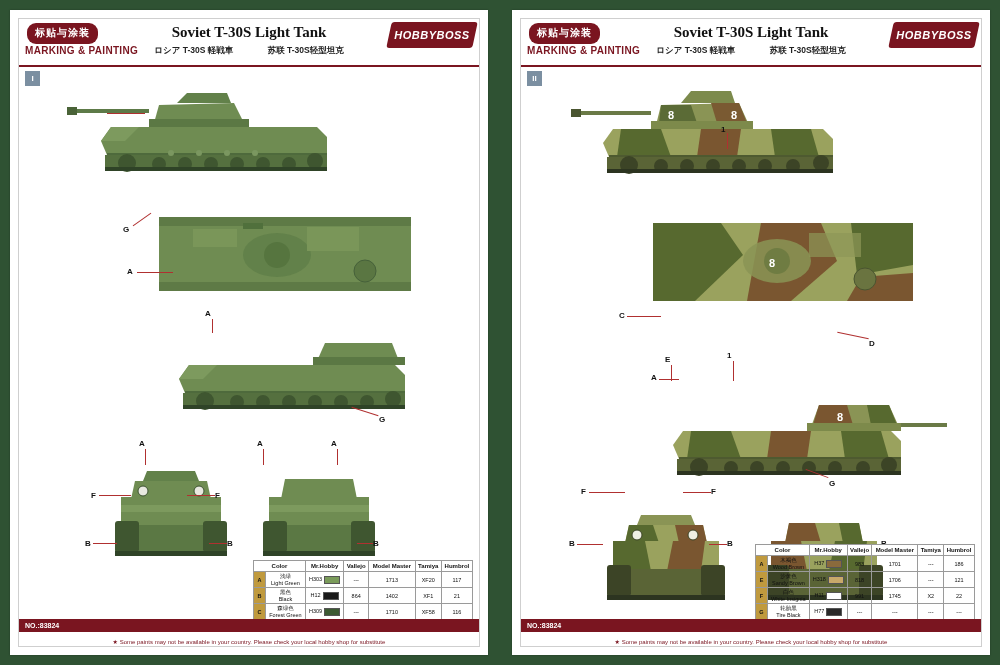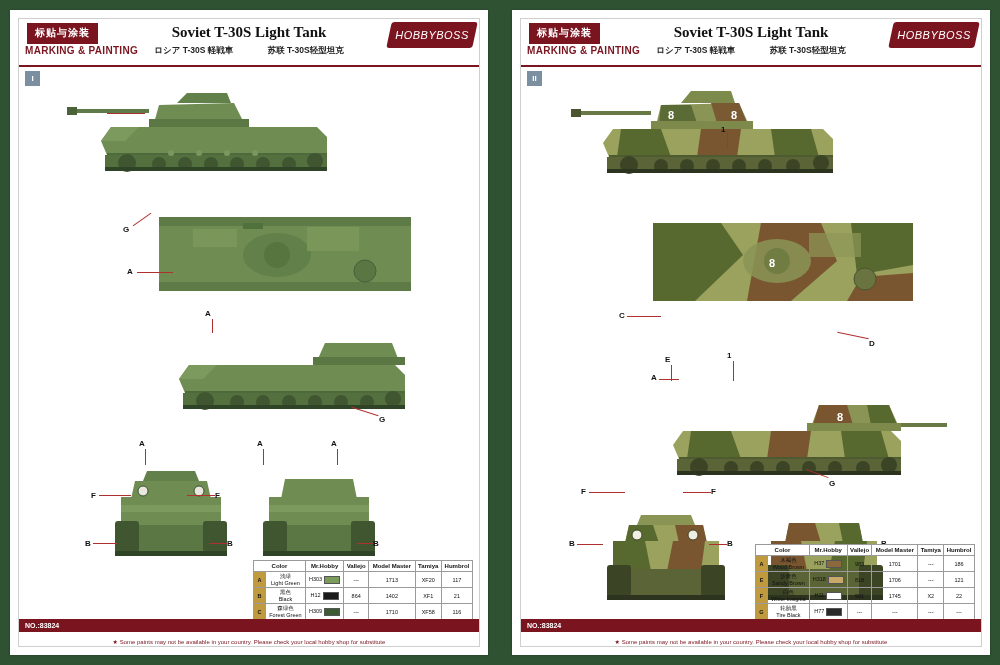--- a/index.html
+++ b/index.html
@@ -30,20 +30,21 @@
     height:46px;
     background:#ffffff;
     border-bottom:2px solid #7a1520;
   }
   .hdr-tab{
     position:absolute;left:8px;top:4px;
     background:#7a1520;color:#ffffff;
     font-size:10px;font-weight:bold;
     padding:3px 8px 4px 8px;
     letter-spacing:1px;
+    border-radius:9px;
   }
   .hdr-mark{
     position:absolute;left:6px;top:26px;
     color:#7a1520;font-size:10px;font-weight:bold;
     letter-spacing:.3px;
   }
   .hdr-title{
     position:absolute;left:0;right:0;top:5px;
     text-align:center;
     font-family:"Liberation Serif", serif;
@@ -59,21 +60,21 @@
     position:absolute;right:4px;top:3px;
     width:86px;height:26px;
     background:#7a1520;
     border-radius:3px;
     transform:skewX(-12deg);
   }
   .logo-txt{
     position:absolute;right:4px;top:3px;
     width:86px;height:26px;
     display:flex;align-items:center;justify-content:center;
-    color:#ffffff;font-size:11px;font-weight:normal;
+    color:#ffffff;font-size:11px;font-weight:bold;
     font-style:italic;letter-spacing:.5px;
   }
   
   .scheme-badge{
     position:absolute;left:6px;top:52px;
     width:15px;height:15px;
     background:#7b8fa1;
     color:#fff;font-size:8px;font-weight:bold;
     display:flex;align-items:center;justify-content:center;
   }

